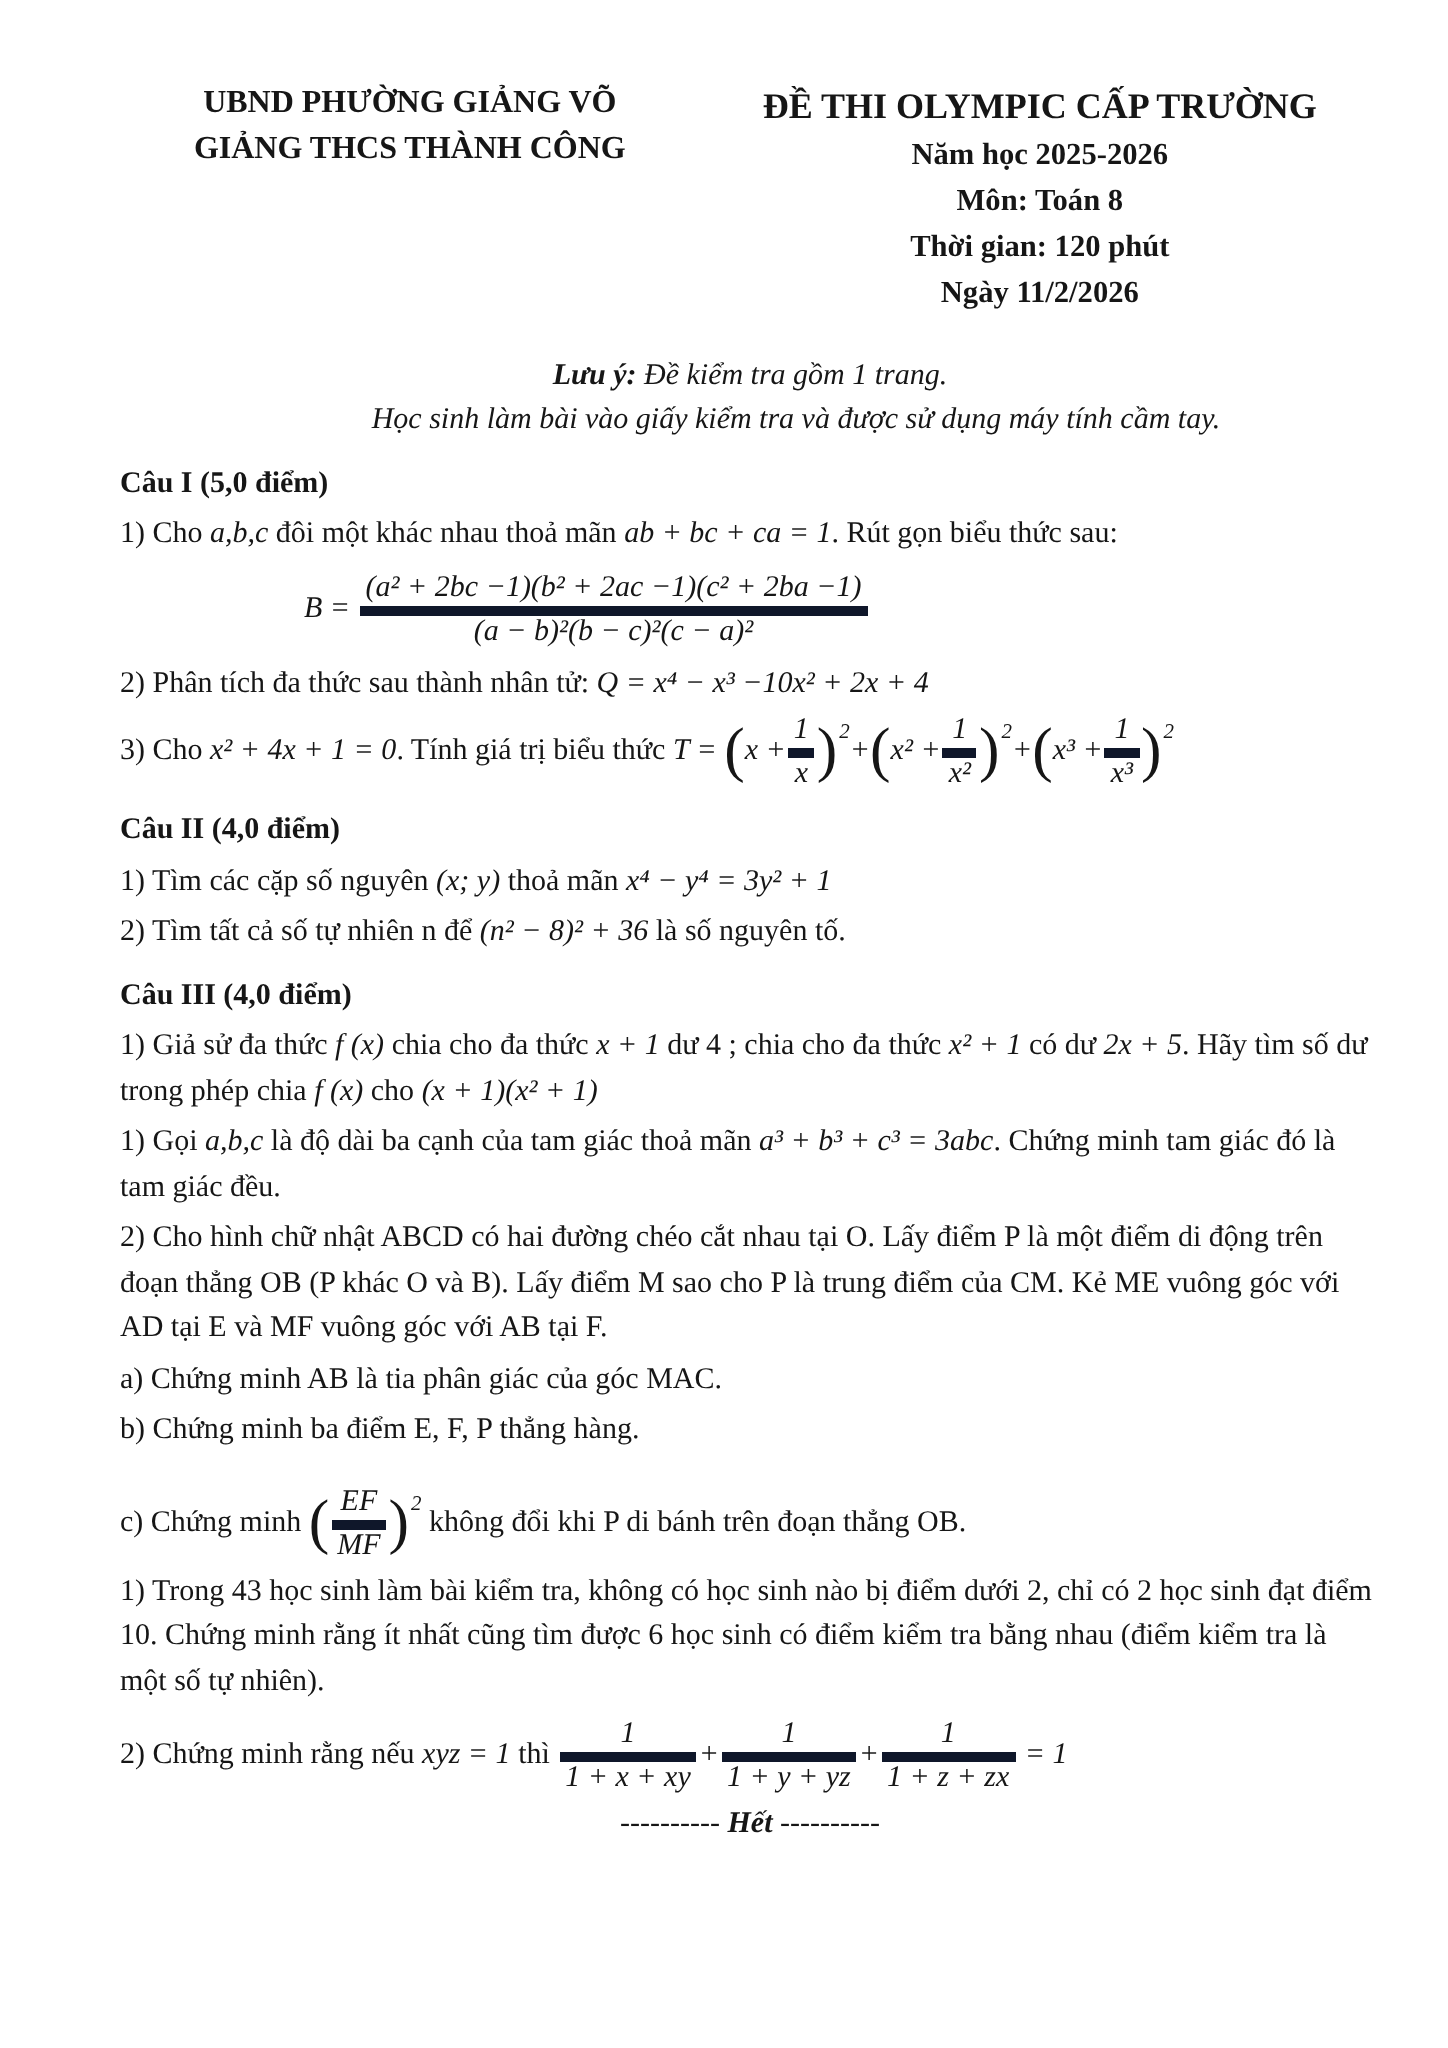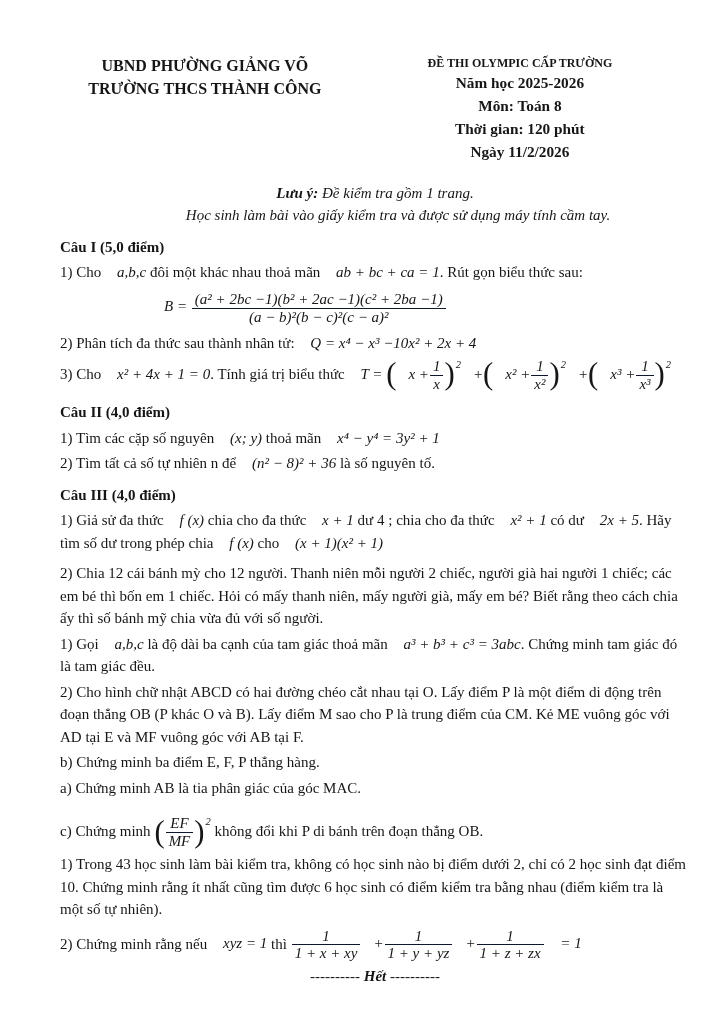--- a/index.html
+++ b/index.html
@@ -6,41 +6,41 @@
   html, body { margin: 0; padding: 0; }
   body {
     width: 724px; height: 1024px;
     background: #ffffff;
     color: #161616;
     font-family: "Liberation Serif", serif;
     font-size: 15px;
     line-height: 1.5;
     overflow: hidden;
   }
-  .page { padding: 54px 34px 0 60px; width: 724px; height: 1024px; }
+  .page { padding: 40px 34px 0 60px; width: 724px; height: 1024px; }
 
   
   .doc-header { display: flex; align-items: flex-start; }
   .header-left { width: 46%; text-align: center; font-weight: bold; font-size: 16px; line-height: 1.45; }
   .header-right { width: 54%; text-align: center; font-weight: bold; font-size: 15.3px; line-height: 1.5; }
-  .header-right .title { font-size: 12px; }
+  .header-right .title { font-size: 18px; }
 
   
   .note { margin-top: 18px; font-style: italic; text-align: center; }
   .note-label { font-weight: bold; }
   .note-line2 { margin-left: 46px; }
 
   
   .section-heading { font-weight: bold; margin-top: 9px; }
   .q { margin: 3px 0; }
-  .math { font-style: italic; margin-left: 12px; }
+  .math { font-style: italic; }
 
   
   .frac { display: inline-block; vertical-align: middle; text-align: center; line-height: 1.12; font-style: italic; padding: 0 1px; }
-  .frac .num { display: block; border-bottom: 1px solid #0f172a; padding: 0 3px; }
+  .frac .num { display: block; border-bottom: 5px solid #0f172a; padding: 0 3px; }
   .frac .den { display: block; padding: 0 3px; }
 
   
   .paren { font-size: 205%; font-weight: 400; vertical-align: middle; line-height: 0; font-style: normal; position: relative; top: -1px; }
   .exp { font-style: italic; font-size: 70%; position: relative; top: -1.05em; padding-left: 1px; }
 
   .formula-line { margin: 7px 0 7px 92px; }
   .tight { margin-top: 1px; }
 
   
@@ -48,21 +48,21 @@
   .footer .het { font-style: italic; font-weight: bold; }
 </style>
 </head>
 <body>
 
 <div class="page">
 
   <div class="doc-header">
     <div class="header-left">
       <div>UBND PHƯỜNG GIẢNG VÕ</div>
-      <div>TRƯỜNG THCS THÀNH CÔNG</div>
+      <div>GIẢNG THCS THÀNH CÔNG</div>
     </div>
     <div class="header-right">
       <div class="title">ĐỀ THI OLYMPIC CẤP TRƯỜNG</div>
       <div>Năm học 2025-2026</div>
       <div>Môn: Toán 8</div>
       <div>Thời gian: 120 phút</div>
       <div>Ngày 11/2/2026</div>
     </div>
   </div>
 
@@ -114,31 +114,30 @@
     <span>chia cho đa thức</span>
     <span class="math">x + 1</span>
     <span>dư 4 ; chia cho đa thức</span>
     <span class="math">x² + 1</span>
     <span>có dư</span>
     <span class="math">2x + 5</span><span>. Hãy tìm số dư trong phép chia</span>
     <span class="math">f (x)</span>
     <span>cho</span>
     <span class="math">(x + 1)(x² + 1)</span>
   </div>
-  <div class="q" style="margin-top:8px;">2) Chia 12 cái bánh mỳ cho 12 người. Thanh niên mỗi người 2 chiếc, người già hai người 1 chiếc; các em bé thì bốn em 1 chiếc. Hỏi có mấy thanh niên, mấy người già, mấy em bé? Biết rằng theo cách chia ấy thì số bánh mỹ chia vừa đủ với số người.</div>
 
   <div class="q">
     <span>1) Gọi</span>
     <span class="math">a,b,c</span>
     <span>là độ dài ba cạnh của tam giác thoả mãn</span>
     <span class="math">a³ + b³ + c³ = 3abc</span><span>. Chứng minh tam giác đó là tam giác đều.</span>
   </div>
   <div class="q">2) Cho hình chữ nhật ABCD có hai đường chéo cắt nhau tại O. Lấy điểm P là một điểm di động trên đoạn thẳng OB (P khác O và B). Lấy điểm M sao cho P là trung điểm của CM. Kẻ ME vuông góc với AD tại E và MF vuông góc với AB tại F.</div>
+  <div class="q">a) Chứng minh AB là tia phân giác của góc MAC.</div>
   <div class="q">b) Chứng minh ba điểm E, F, P thẳng hàng.</div>
-  <div class="q">a) Chứng minh AB là tia phân giác của góc MAC.</div>
   <div class="q" style="margin-top:16px;">
     <span>c) Chứng minh</span>
     <span class="paren">(</span><span class="frac"><span class="num">EF</span><span class="den">MF</span></span><span class="paren">)</span><span class="exp">2</span>
     <span>không đổi khi P di bánh trên đoạn thẳng OB.</span>
   </div>
 
   <div class="q">1) Trong 43 học sinh làm bài kiểm tra, không có học sinh nào bị điểm dưới 2, chỉ có 2 học sinh đạt điểm 10. Chứng minh rằng ít nhất cũng tìm được 6 học sinh có điểm kiểm tra bằng nhau (điểm kiểm tra là một số tự nhiên).</div>
   <div class="q" style="margin-top:7px;">
     <span>2) Chứng minh rằng nếu</span>
     <span class="math">xyz = 1</span>

